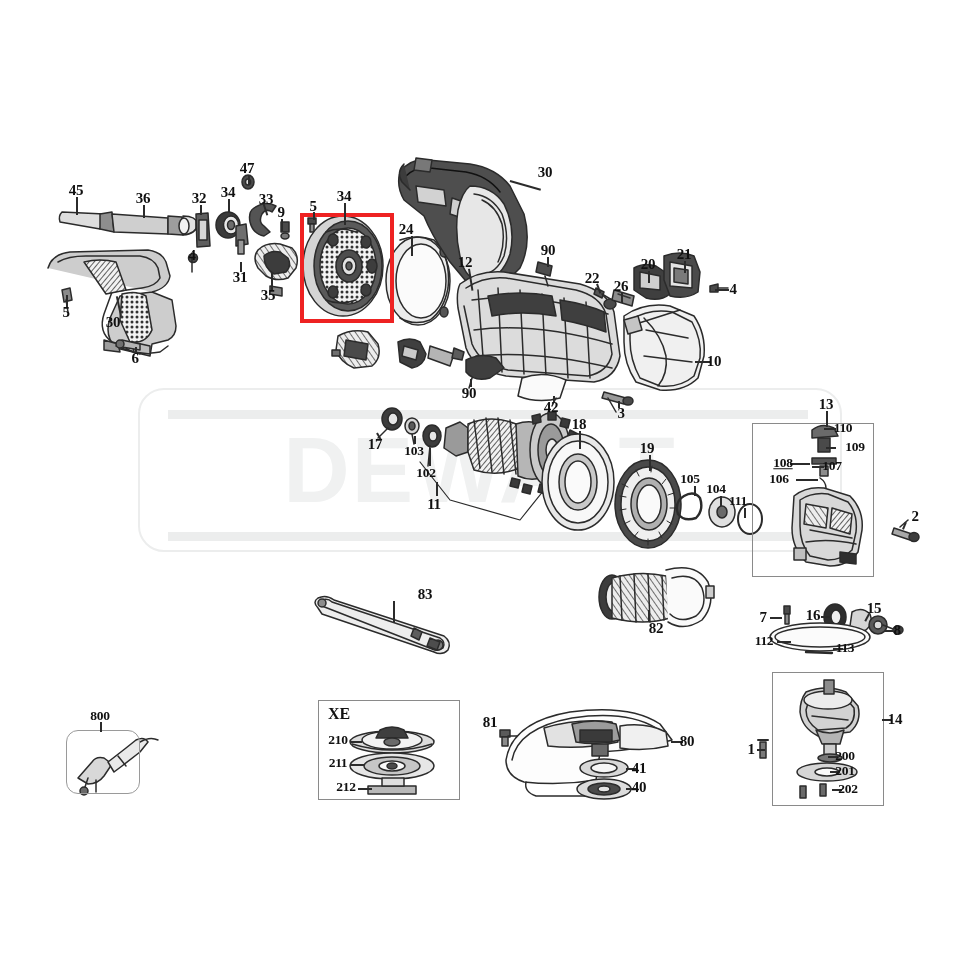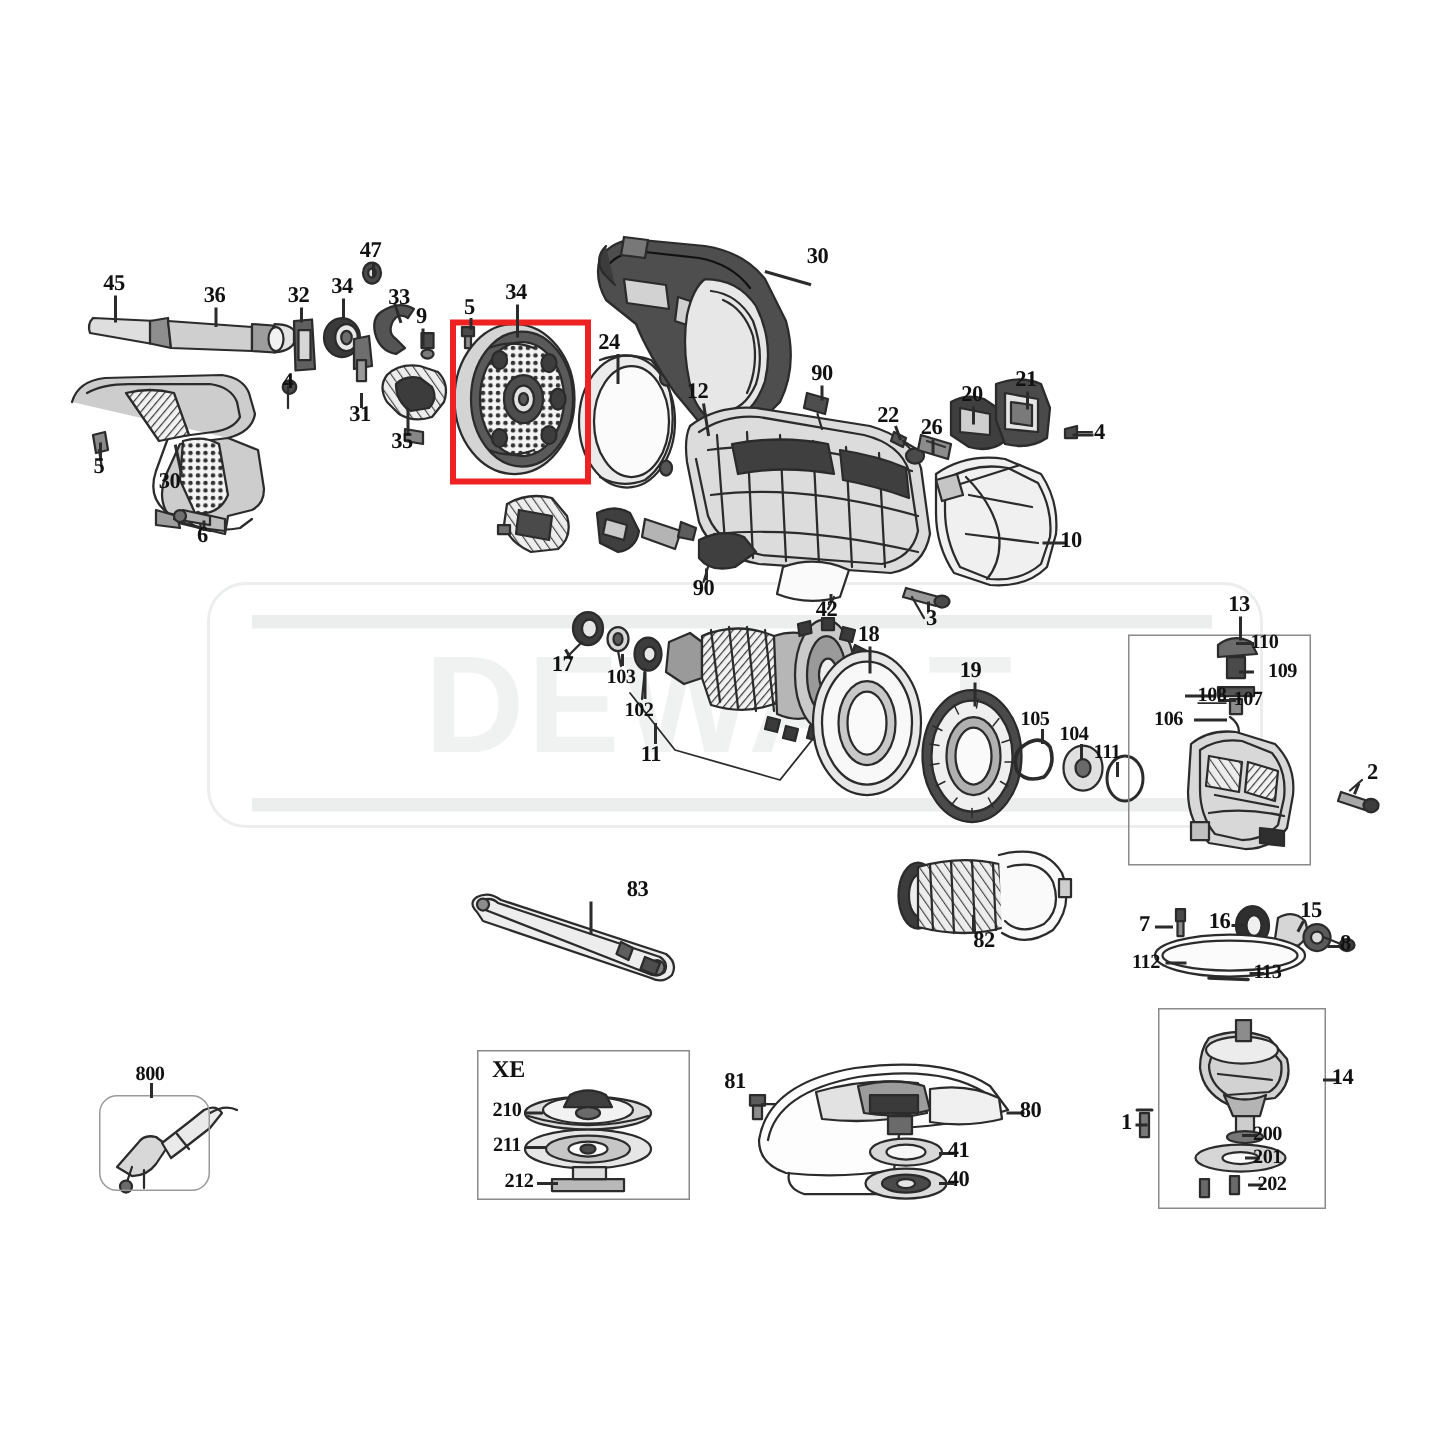--- a/index.html
+++ b/index.html
@@ -538,21 +538,21 @@
       <div class="lbl" style="left: 684px; top: 254px;">21</div>
       <div class="lbl" style="left: 733px; top: 289px;">4</div>
       <div class="lbl" style="left: 714px; top: 361px;">10</div>
       <div class="lbl" style="left: 469px; top: 393px;">90</div>
       <div class="lbl" style="left: 551px; top: 407px;">42</div>
       <div class="lbl" style="left: 621px; top: 413px;">3</div>
       <div class="lbl" style="left: 826px; top: 404px;">13</div>
       <div class="lbl sm" style="left: 843px; top: 428px;">110</div>
       <div class="lbl sm" style="left: 843px; top: 447px; margin-left: 12px;">109</div>
       <div class="lbl sm" style="left: 832px; top: 466px;">107</div>
-      <div class="lbl sm" style="left: 808px; top: 463px; text-decoration: underline;">108</div>
+      <div class="lbl sm" style="left: 783px; top: 463px; text-decoration: underline;">108</div>
       <div class="lbl sm" style="left: 779px; top: 479px;">106</div>
       <div class="lbl" style="left: 915px; top: 516px;">2</div>
       <div class="lbl" style="left: 375px; top: 444px;">17</div>
       <div class="lbl sm" style="left: 414px; top: 451px;">103</div>
       <div class="lbl sm" style="left: 426px; top: 473px;">102</div>
       <div class="lbl" style="left: 434px; top: 504px;">11</div>
       <div class="lbl" style="left: 579px; top: 424px;">18</div>
       <div class="lbl" style="left: 647px; top: 448px;">19</div>
       <div class="lbl sm" style="left: 690px; top: 479px;">105</div>
       <div class="lbl sm" style="left: 716px; top: 489px;">104</div>

